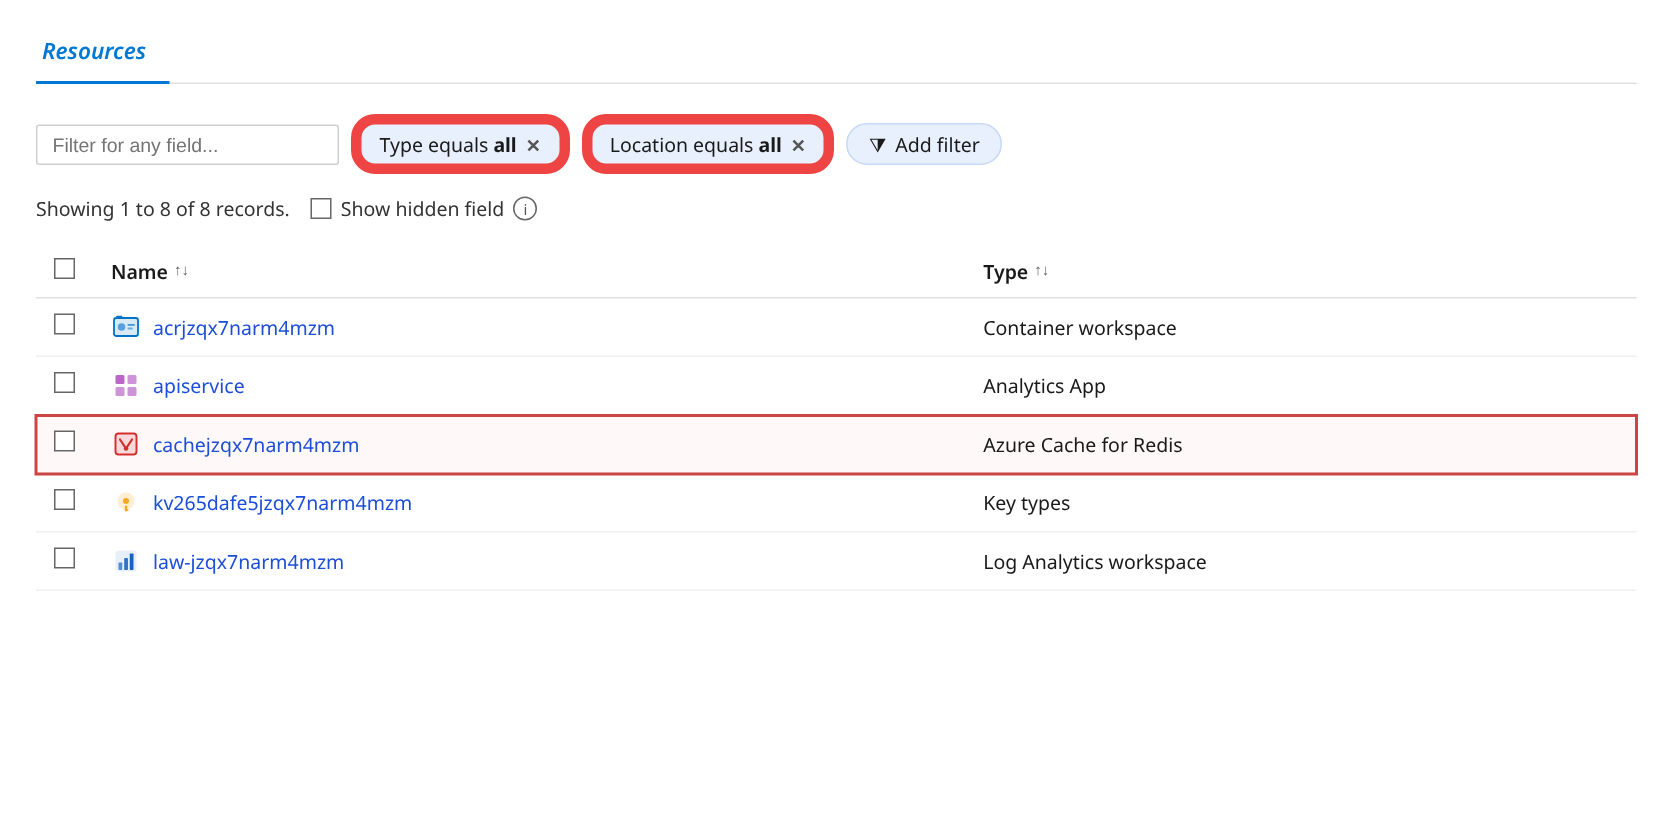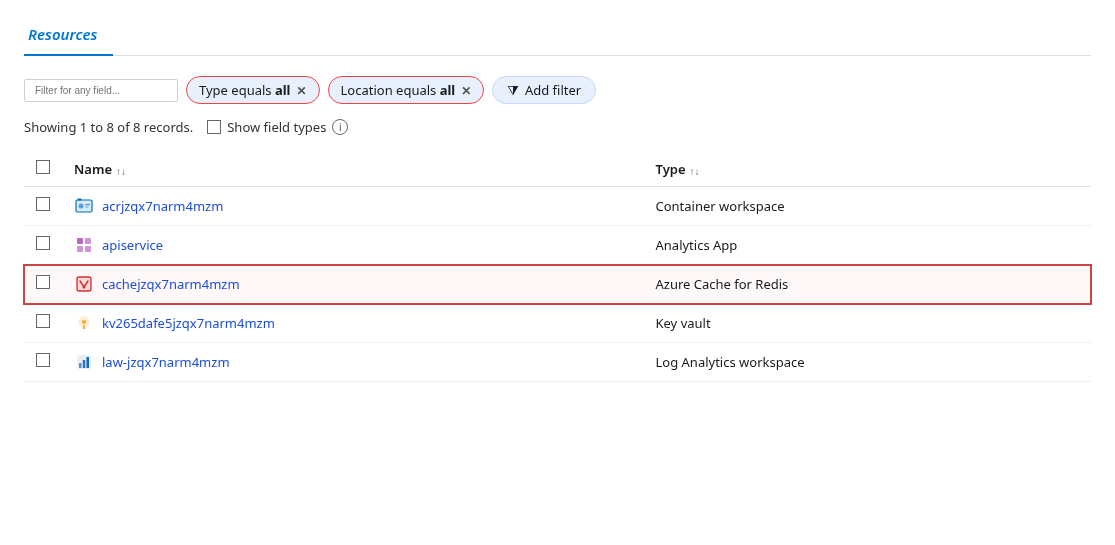--- a/index.html
+++ b/index.html
@@ -38,31 +38,31 @@
       display: flex;
       align-items: center;
       gap: 8px;
       margin-bottom: 14px;
       flex-wrap: wrap;
     }
     .filter-input {
       border: 1px solid #d0d0d0;
       border-radius: 2px;
       padding: 5px 10px;
-      font-size: 10px;
+      font-size: 13px;
       color: #999;
-      width: 154px;
+      width: 202px;
       outline: none;
       background: #fff;
     }
     .filter-chip {
       display: flex;
       align-items: center;
       background: #e8f0fe;
-      border: 1px solid #ef4444;
+      border: 7px solid #ef4444;
       border-radius: 16px;
       padding: 4px 12px;
       font-size: 13px;
       color: #1a1a1a;
       gap: 6px;
     }
     .filter-chip .close-x {
       cursor: pointer;
       color: #555;
       font-size: 12px;
@@ -153,21 +153,21 @@
       text-decoration: none;
       cursor: pointer;
     }
     .sort-arrows {
       font-size: 10px;
       color: #666;
       margin-left: 2px;
     }
     .th-content {
       display: flex;
-      align-items: flex-end;
+      align-items: flex-start;
       gap: 2px;
     }
 
     
     .icon-wrap {
       width: 20px;
       height: 20px;
       display: flex;
       align-items: center;
       justify-content: center;
@@ -215,21 +215,21 @@
   <div class="add-filter-btn">
     <span class="funnel-icon">⧩</span>
     <span>Add filter</span>
   </div>
 </div>
 
 <div class="record-info">
   <span>Showing 1 to 8 of 8 records.</span>
   <div class="hidden-types-check">
     <span class="checkbox-box"></span>
-    <span>Show field types</span>
+    <span>Show hidden field</span>
     <span class="info-icon">i</span>
   </div>
 </div>
 
 <table class="resource-table">
   <thead>
     <tr>
       <th class="check-col">
         <span class="cb"></span>
       </th>
@@ -318,21 +318,21 @@
               <svg width="20" height="20" viewBox="0 0 20 20" fill="none">
       <circle cx="10" cy="9" r="5" fill="#f9a825" opacity="0.2" stroke="#f9a825" stroke-width="1.3"></circle>
       <circle cx="10" cy="9" r="2" fill="#f9a825"></circle>
       <rect x="9.2" y="12" width="1.6" height="4" rx="0.8" fill="#f9a825"></rect>
       <rect x="9.2" y="14.5" width="2.5" height="1.2" rx="0.5" fill="#f9a825"></rect>
     </svg>
             </span>
         <a class="resource-link">kv265dafe5jzqx7narm4mzm</a>
       </div>
     </td>
-    <td>Key vault</td>
+    <td>Key types</td>
   </tr>
       <tr>
     <td class="check-col">
       <span class="cb"></span>
     </td>
     <td>
       <div class="name-cell">
         <span class="icon-wrap">
               <svg width="20" height="20" viewBox="0 0 20 20" fill="none">
       <rect x="3" y="3" width="14" height="14" rx="2" fill="#1565c0" opacity="0.1"></rect>

